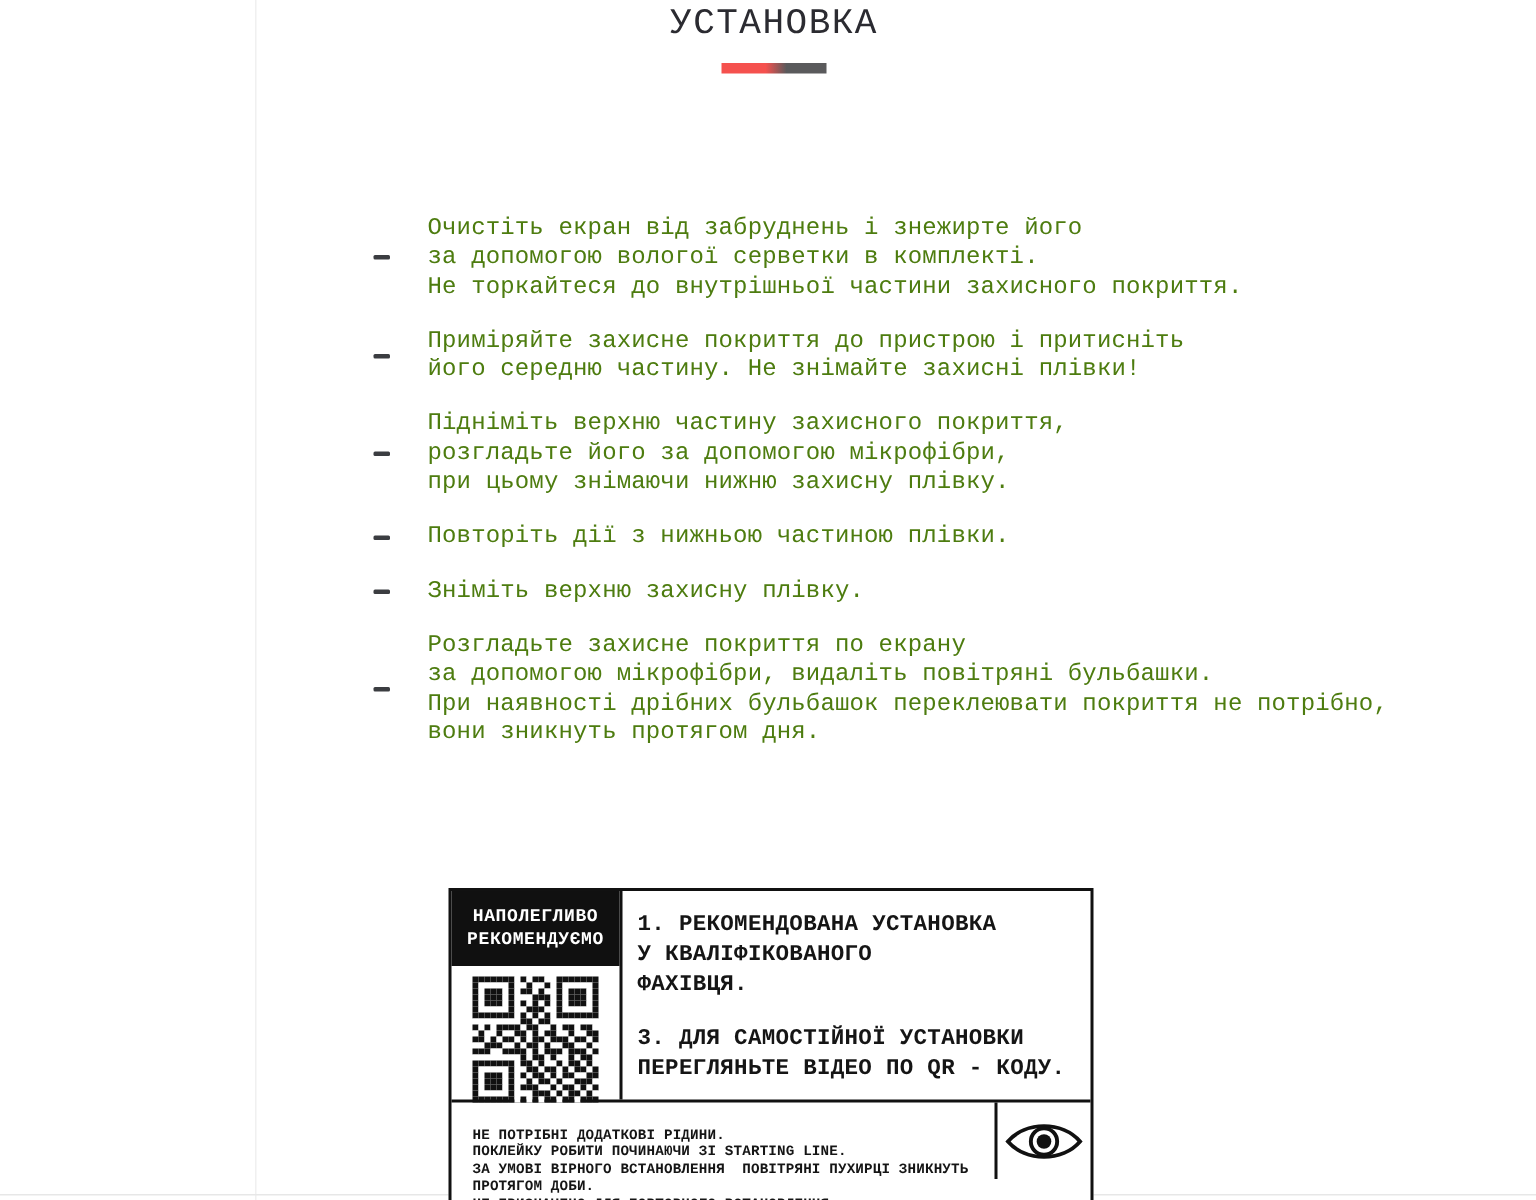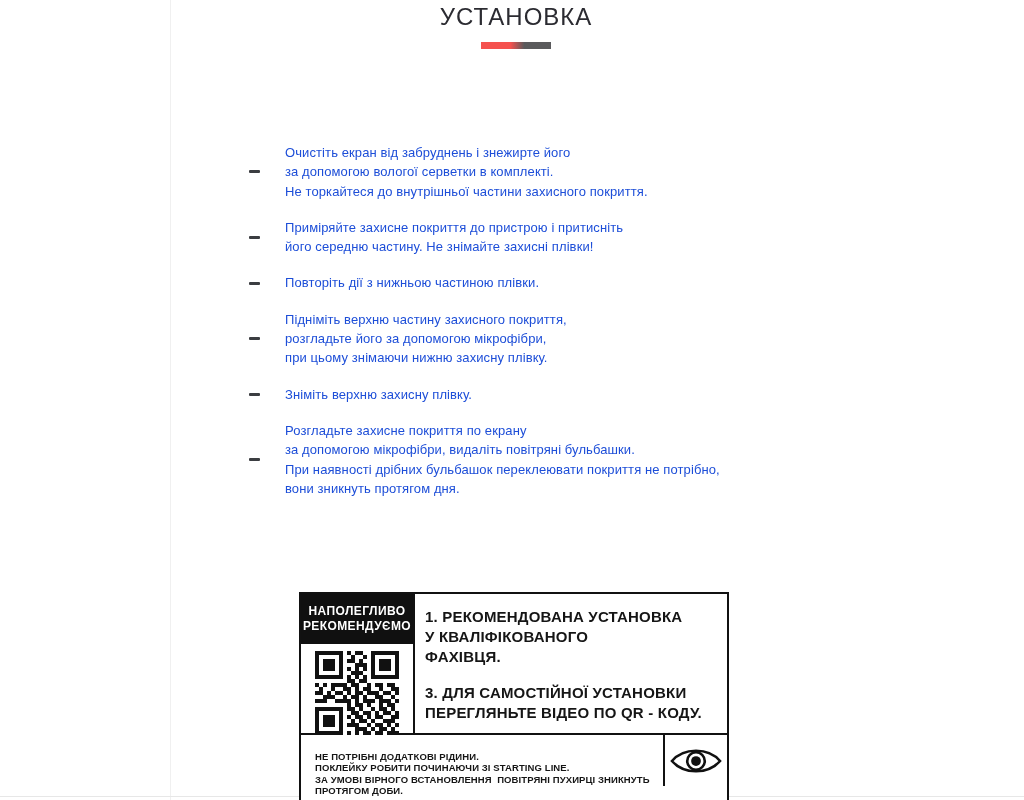--- a/index.html
+++ b/index.html
@@ -1,37 +1,37 @@
 <!DOCTYPE html>
 <html><head>
 <meta charset="utf-8">
 <style>
   * { margin:0; padding:0; box-sizing:border-box; }
   html,body { background:#fff; }
   .page {
     position:relative; width:1024px; height:800px; background:#fff;
-    font-family:Liberation Sans, sans-serif; overflow:hidden;
+    font-family:Liberation Mono, monospace; overflow:hidden;
   }
   .faint-vline { position:absolute; left:170px; top:0; width:1px; height:800px; background:#f0f0f0; }
   .faint-bline { position:absolute; left:0; top:796px; width:1024px; height:1px; background:#e7e7e7; }
 
   .title {
     position:absolute; top:3px; left:0; width:1032px; text-align:center;
     font-size:24px; font-weight:500; letter-spacing:1px; color:#2b2b31;
   }
   .divider {
     position:absolute; top:42px; left:481px; width:70px; height:7px;
     background:linear-gradient(90deg,#f5514e 0%,#f5514e 42%,#5a5a5c 62%,#5a5a5c 100%);
   }
 
   .steps { position:absolute; left:249px; top:143px; list-style:none; }
   .step { display:flex; align-items:center; margin-bottom:17px; }
   .dash { flex:0 0 auto; width:11px; height:3px; background:#3b3d41; border-radius:1px; margin-right:25px; }
   .step-text {
-    white-space:pre-line; font-size:13px; line-height:19.3px; color:#1d4ed8; letter-spacing:0.1px;
+    white-space:pre-line; font-size:16px; line-height:19.3px; color:#4d7c0f; letter-spacing:0.1px;
   }
 
   .rec-box {
     position:absolute; left:299px; top:592px; width:430px; height:256px;
     border:2px solid #111; background:#fff;
   }
   .rb-main { display:flex; height:141px; border-bottom:2px solid #111; }
   .rb-left { width:114px; border-right:2px solid #111; }
   .rb-header {
     width:100%; height:50px; background:#101010; color:#fff;
@@ -72,27 +72,27 @@
 за допомогою вологої серветки в комплекті.
 Не торкайтеся до внутрішньої частини захисного покриття.</span>
     </li>
     <li class="step">
       <span class="dash"></span>
       <span class="step-text">Приміряйте захисне покриття до пристрою і притисніть
 його середню частину. Не знімайте захисні плівки!</span>
     </li>
     <li class="step">
       <span class="dash"></span>
-      <span class="step-text">Повторіть дії з нижньою частиною плівки.</span>
+      <span class="step-text">Підніміть верхню частину захисного покриття,
+розгладьте його за допомогою мікрофібри,
+при цьому знімаючи нижню захисну плівку.</span>
     </li>
     <li class="step">
       <span class="dash"></span>
-      <span class="step-text">Підніміть верхню частину захисного покриття,
-розгладьте його за допомогою мікрофібри,
-при цьому знімаючи нижню захисну плівку.</span>
+      <span class="step-text">Повторіть дії з нижньою частиною плівки.</span>
     </li>
     <li class="step">
       <span class="dash"></span>
       <span class="step-text">Зніміть верхню захисну плівку.</span>
     </li>
     <li class="step">
       <span class="dash"></span>
       <span class="step-text">Розгладьте захисне покриття по екрану
 за допомогою мікрофібри, видаліть повітряні бульбашки.
 При наявності дрібних бульбашок переклеювати покриття не потрібно,

